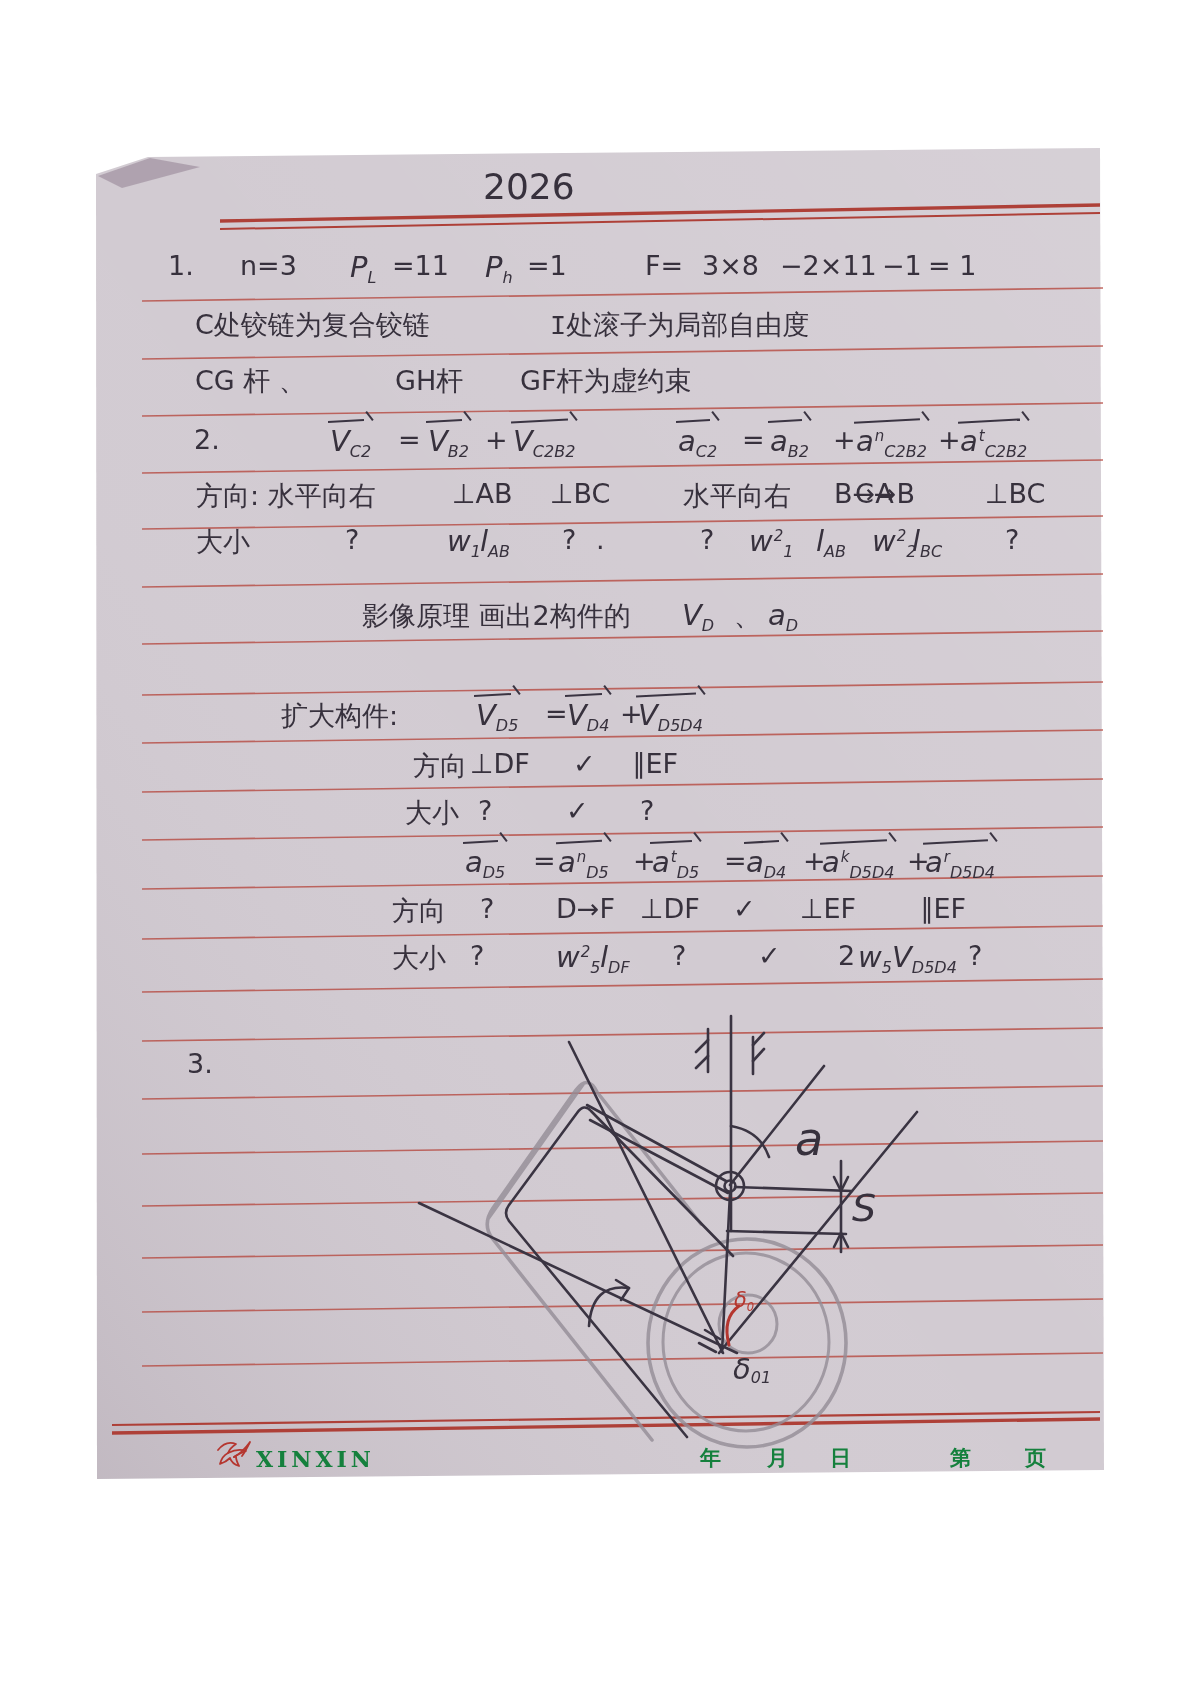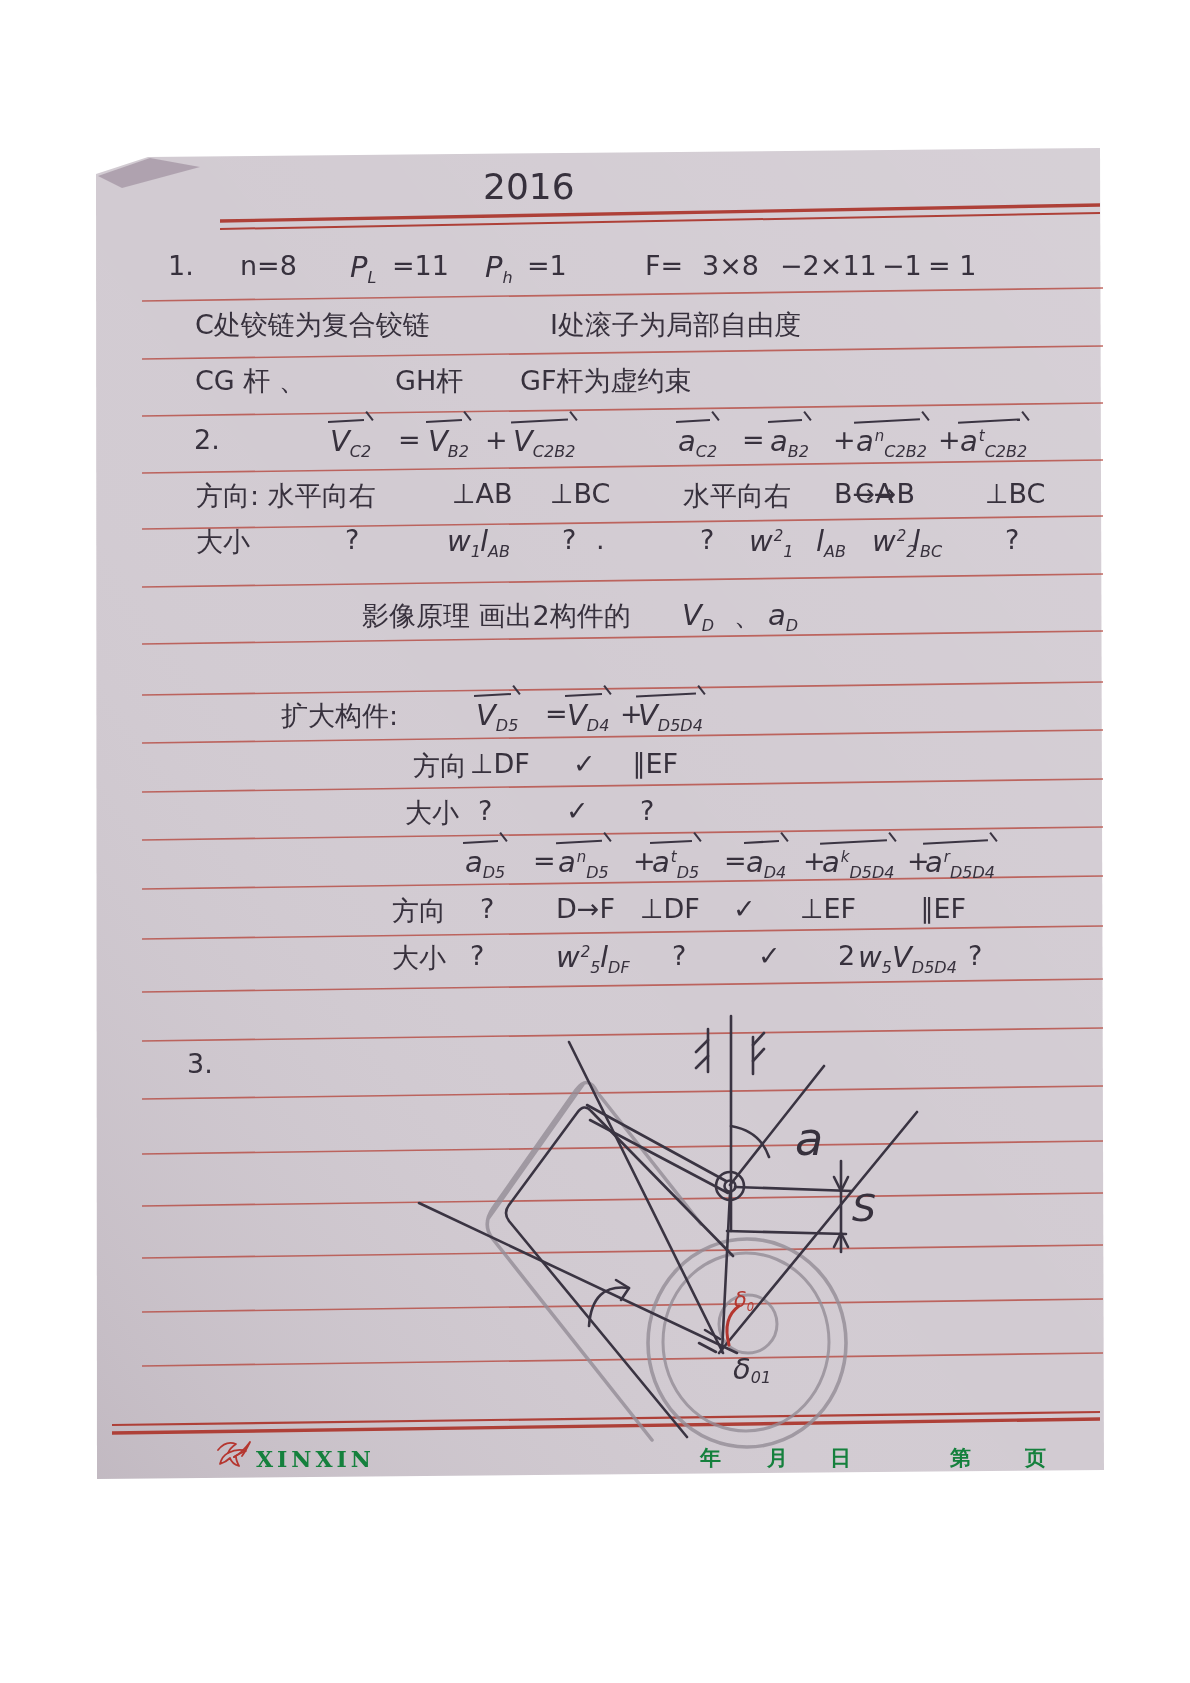--- a/index.html
+++ b/index.html
@@ -106,39 +106,39 @@
       <path d="M705,1330 L720,1339 M699,1343 L716,1352"></path>
       <path d="M589,1326 Q592,1283 629,1288"></path>
       <path d="M629,1288 L616,1280 M629,1288 L621,1300"></path>
     </g>
 
     <g stroke="#b5362f" stroke-width="3" fill="none" stroke-linecap="round">
       <path d="M739,1306 Q722,1318 729,1345"></path>
     </g>
   </svg>
 
-  <div class="lbl" style="left:483px;top:166px;font-size:36px;font-style:normal;">2016</div>
+  <div class="lbl" style="left:483px;top:166px;font-size:36px;font-style:normal;">2026</div>
 
   <div id="text-layer">
       <div class="row" style="top: 250px;">
         <span class="tok" style="left: 168px;">1.</span>
-        <span class="tok" style="left: 240px;">n=8</span>
+        <span class="tok" style="left: 240px;">n=3</span>
         <span class="f" style="left: 350px;"><span class="bb">P</span><sub>L</sub></span>
         <span class="tok" style="left: 392px;">=11</span>
         <span class="f" style="left: 485px;"><span class="bb">P</span><sub>h</sub></span>
         <span class="tok" style="left: 527px;">=1</span>
         <span class="tok" style="left: 645px;">F=</span>
         <span class="tok" style="left: 702px;">3×8</span>
         <span class="tok" style="left: 780px;">−2×11</span>
         <span class="tok" style="left: 882px;">−1</span>
         <span class="tok" style="left: 928px;">= 1</span>
       </div>
       <div class="row" style="top: 307px;">
         <span class="tok" style="left: 195px;">C处铰链为复合铰链</span>
-        <span class="tok" style="left: 550px;">I处滚子为局部自由度</span>
+        <span class="tok" style="left: 550px; font-family: Liberation Mono, monospace;">I处滚子为局部自由度</span>
       </div>
       <div class="row" style="top: 363px;">
         <span class="tok" style="left: 195px;">CG 杆 、</span>
         <span class="tok" style="left: 395px;">GH杆</span>
         <span class="tok" style="left: 520px;">GF杆为虚约束</span>
       </div>
       <div class="row" style="top: 424px;">
         <span class="tok" style="left: 194px;">2.</span>
         <span class="f vec" style="left: 330px;"><span class="bb">V</span><sub>C2</sub></span>
         <span class="tok" style="left: 398px;">=</span>

